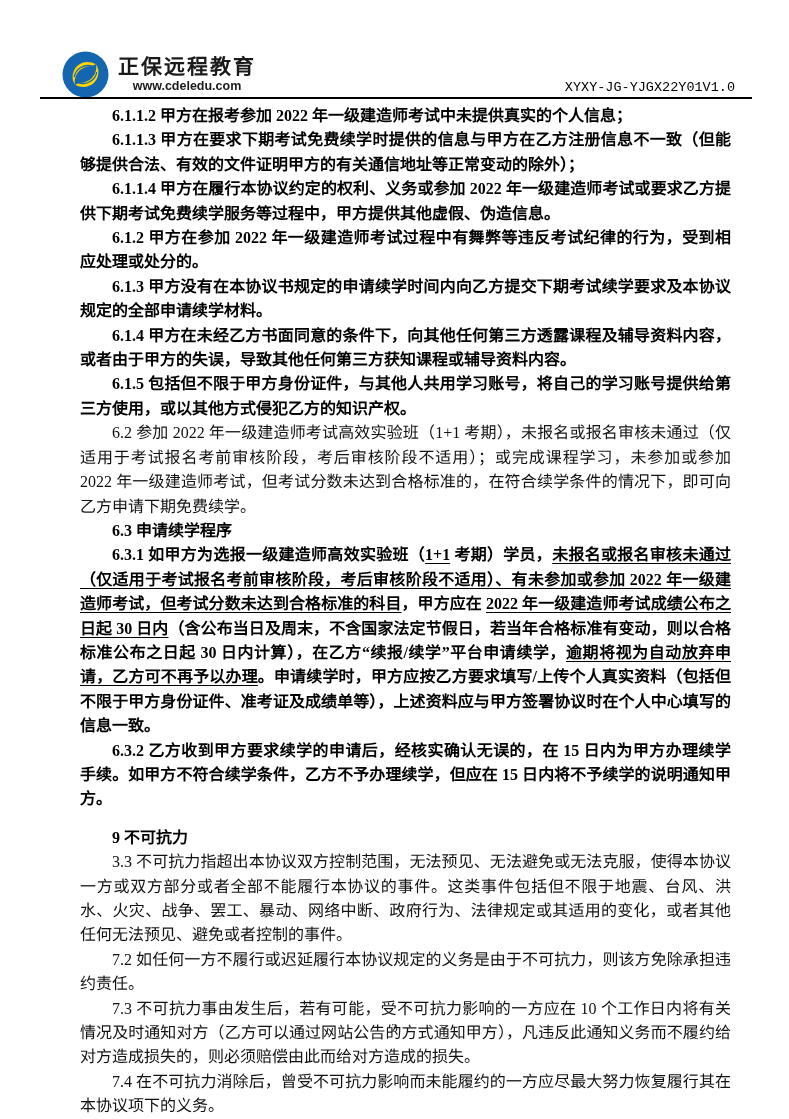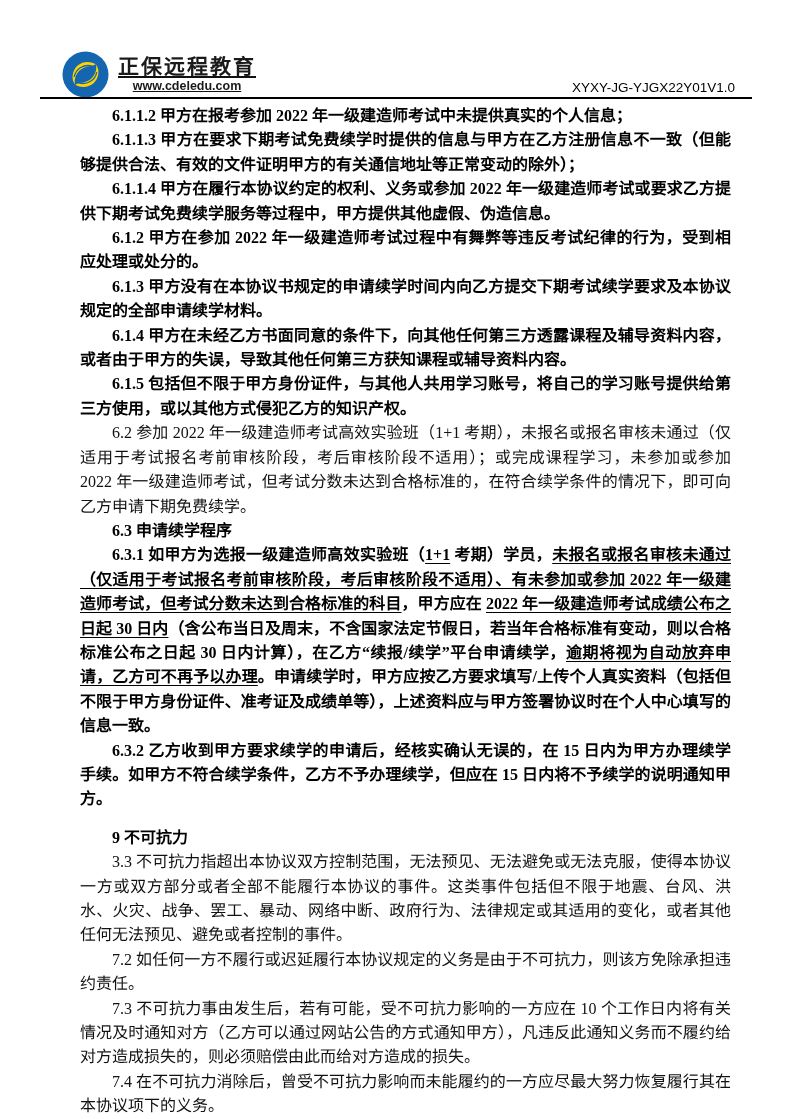--- a/index.html
+++ b/index.html
@@ -15,32 +15,32 @@
   }
   
   .header{
     position:absolute;top:0;left:0;right:0;height:98px;
   }
   .brand{
     position:absolute;left:62px;top:51px;
     display:flex;align-items:center;gap:9px;
   }
   .logo-circle{width:47px;height:47px;display:block;}
-  .brand-text{display:flex;flex-direction:column;line-height:1.05;text-decoration:underline;}
+  .brand-text{display:flex;flex-direction:column;line-height:1.05;}
   .brand-name{
     font-family:"Liberation Sans","DejaVu Sans",sans-serif;
     font-weight:bold;font-size:21px;letter-spacing:2px;color:#1a1a1a;
   }
   .brand-url{
     font-family:"Liberation Sans","DejaVu Sans",sans-serif;
     font-weight:bold;font-size:12.5px;color:#1a1a1a;margin-top:2px;text-align:center;
   }
   .doc-code{
     position:absolute;right:54px;top:80px;
-    font-family:Liberation Sans, sans-serif;
+    font-family:Liberation Mono, monospace;
     font-size:13.5px;color:#000;
   }
   .header-rule{
     position:absolute;left:40px;right:37px;top:97px;height:0;
     border-top:2px solid #000;
   }
   
   .doc-body{
     position:absolute;left:60px;right:58px;top:104px;
     font-size:16px;line-height:24.4px;

